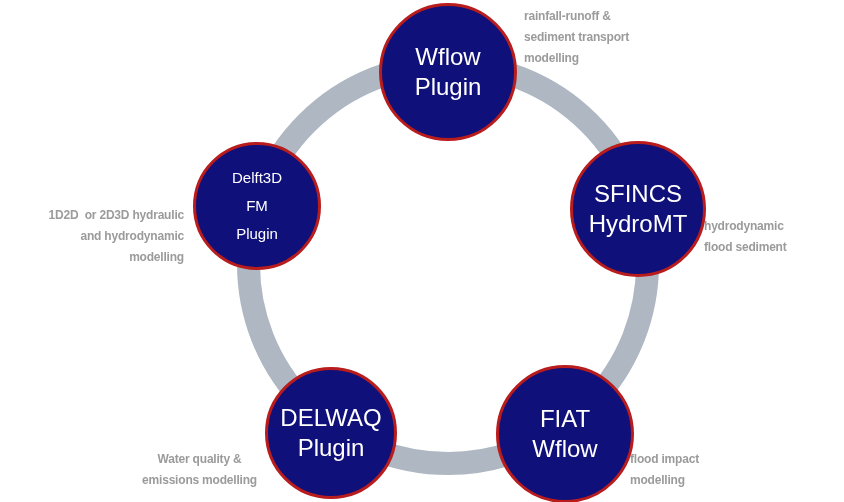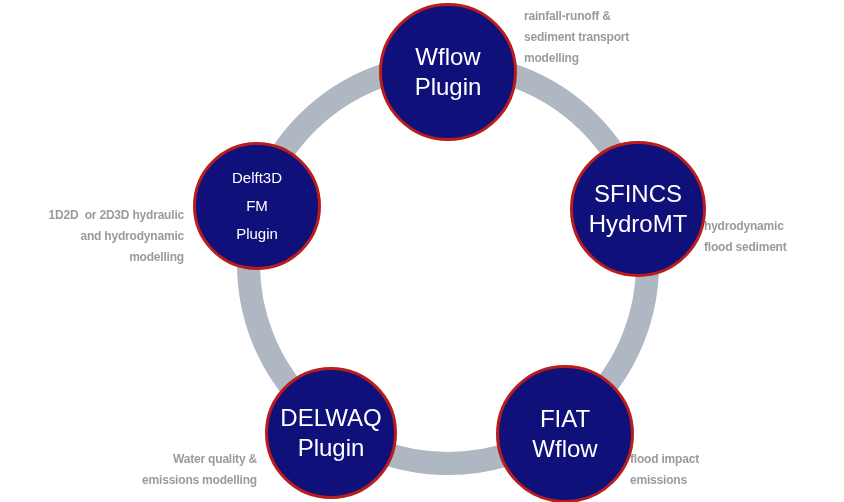--- a/index.html
+++ b/index.html
@@ -60,21 +60,21 @@
     color: #9b9b9b;
     font-size: 12px;
     font-weight: bold;
     line-height: 21px;
     white-space: pre-wrap;
     letter-spacing: -0.2px;
   }
   .ann-wflow   { left: 524px; top: 6px;   text-align: left; }
   .ann-sfincs  { left: 704px; top: 216px; text-align: left; }
   .ann-delft3d { right: 660px; top: 205px; text-align: right; }
-  .ann-delwaq  { right: 587px; top: 449px; text-align: right; }
+  .ann-delwaq  { right: 587px; top: 449px; text-align: center; }
   .ann-fiat    { left: 630px; top: 449px; text-align: left; }
 </style>
 </head>
 <body>
 
 <div class="canvas">
 
   <div class="ring"></div>
 
   <div class="node node-plugin node-wflow">Wflow
@@ -95,21 +95,21 @@
 
 
   <div class="annotation ann-wflow">rainfall-runoff &amp;
 sediment transport
 modelling</div>
 
   <div class="annotation ann-sfincs">hydrodynamic
 flood sediment</div>
 
   <div class="annotation ann-fiat">flood impact
-emissions</div>
+modelling</div>
 
   <div class="annotation ann-delwaq">Water quality &amp;
 emissions modelling</div>
 
   <div class="annotation ann-delft3d">1D2D  or 2D3D hydraulic
 and hydrodynamic
 modelling</div>
 
 </div>
 

